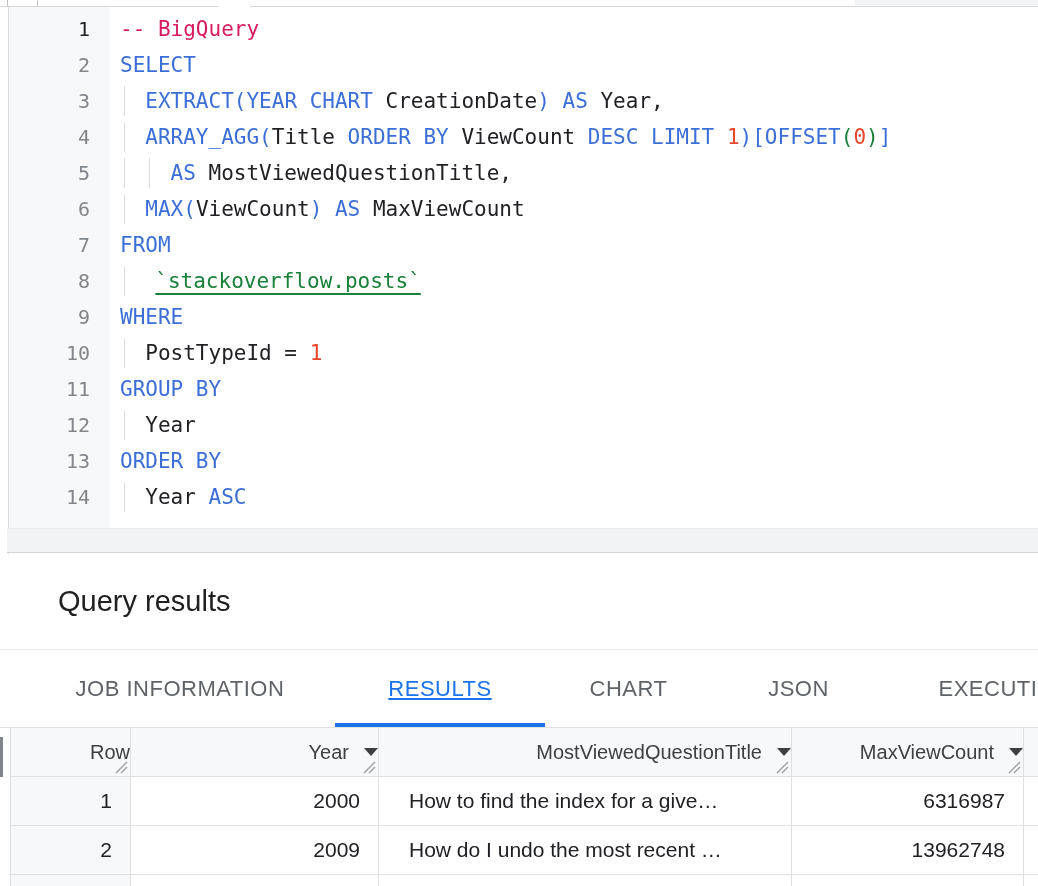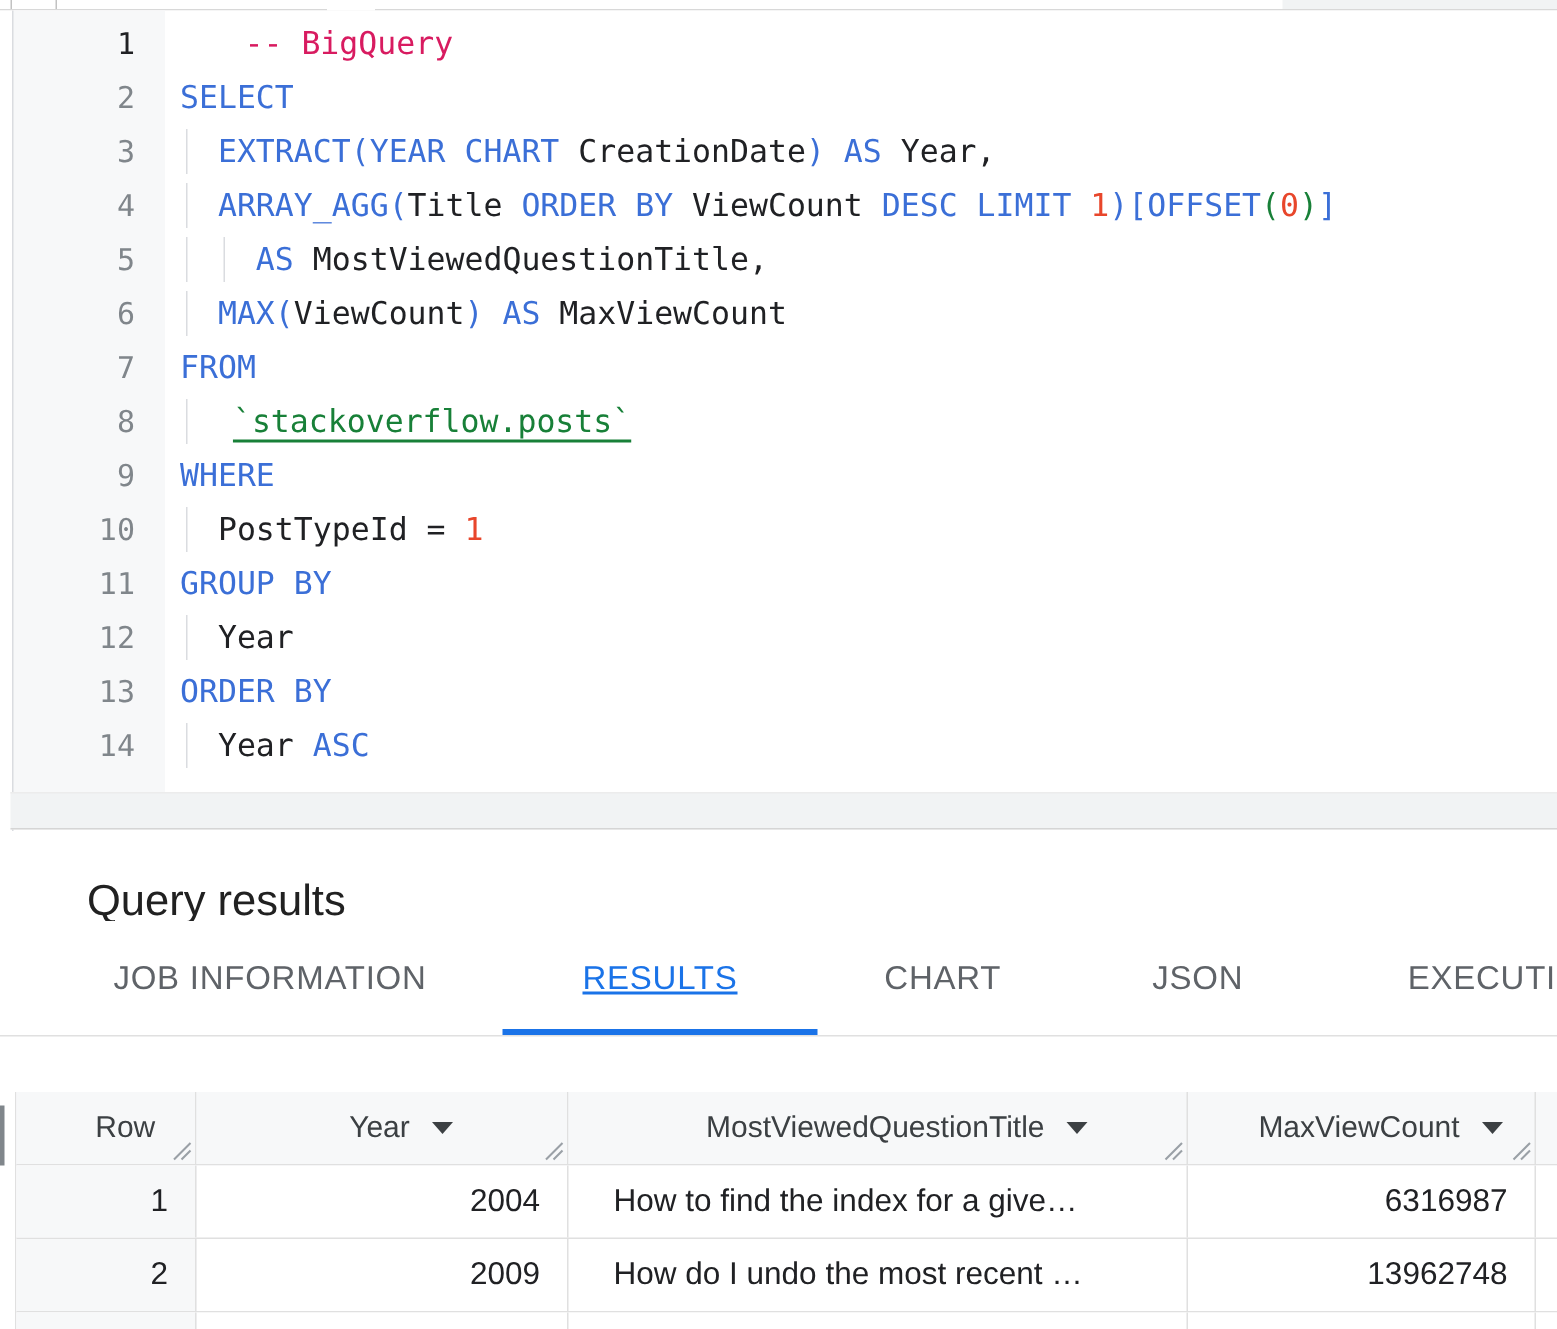--- a/index.html
+++ b/index.html
@@ -22,30 +22,30 @@
   .editor .left-border{position:absolute;left:8px;top:0;bottom:-26px;width:1px;background:#dadce0;}
   .code-lines{position:absolute;left:8px;top:4px;right:0;}
   .line{display:flex;height:36px;line-height:36px;font-family:"DejaVu Sans Mono", monospace;font-size:21px;}
   .lnum{width:102px;box-sizing:border-box;padding-right:20px;text-align:right;color:var(--lnum);font-size:20px;flex:none;}
   .lnum.active{color:var(--lnum-active);}
   .lcode{flex:1;padding-left:10px;position:relative;white-space:pre;}
   .guide{position:absolute;top:3px;bottom:3px;width:1px;background:var(--guide);}
   .t-kw{color:var(--kw);}
   .t-id{color:var(--id);}
   .t-num{color:var(--num);}
-  .t-comment{color:var(--comment);margin-left:43px;}
+  .t-comment{color:var(--comment);}
   .t-grn{color:var(--grn);}
   .t-tbl{color:var(--tbl);text-decoration:underline;text-underline-offset:5px;text-decoration-thickness:2px;margin-left:10px;}
   
   .splitter{position:absolute;top:528px;left:7px;right:0;height:25px;background:#f1f3f4;border-top:1px solid #ececec;border-bottom:1px solid #d5d5d5;box-sizing:border-box;}
   
   .qr-header{position:absolute;top:555px;left:0;width:1038px;height:95px;background:#fff;border-bottom:1px solid #e8eaed;box-sizing:border-box;padding-left:46px;}
   .qr-title{position:absolute;left:58px;top:0;line-height:92px;font-size:29px;font-weight:400;color:#212121;}
   
-  .tabs{position:absolute;top:614px;left:0;width:1038px;height:77px;border-bottom:1px solid #e0e0e0;box-sizing:border-box;display:flex;padding-left:25px;background:#fff;}
+  .tabs{position:absolute;top:651px;left:0;width:1038px;height:77px;border-bottom:1px solid #e0e0e0;box-sizing:border-box;display:flex;padding-left:25px;background:#fff;}
   .tab{position:relative;display:flex;align-items:center;justify-content:center;height:100%;
        font-size:22px;letter-spacing:.5px;font-weight:500;color:var(--tab-inactive);cursor:pointer;flex:none;}
   .tab:nth-child(1){width:310px}
   .tab:nth-child(2){width:210px}
   .tab:nth-child(3){width:167px}
   .tab:nth-child(4){width:173px}
   .tab:nth-child(5){width:340px}
   .tab.active{color:var(--accent);text-decoration:underline;}
   .tab.active::after{content:"";position:absolute;left:0;right:0;bottom:0;height:4px;background:var(--accent);}
   
@@ -54,21 +54,21 @@
   .trow.header{background:#f7f8f9;}
   .tcell{position:relative;box-sizing:border-box;border-right:1px solid #e0e0e0;display:flex;align-items:center;overflow:hidden;white-space:nowrap;font-size:21px;color:#202124;flex:none;}
   .trow .tcell:nth-child(1){width:120px}
   .trow .tcell:nth-child(2){width:248px}
   .trow .tcell:nth-child(3){width:413px}
   .trow .tcell:nth-child(4){width:232px}
   .trow .tcell:nth-child(5){width:127px;border-right:none}
   .header .tcell{font-size:20px;font-weight:500;color:#3c4043;background:#f7f8f9;}
   .tcell.align-right{justify-content:flex-end;padding-right:18px;}
   .tcell.align-left{justify-content:flex-start;padding-left:30px;}
-  .header .tcell{justify-content:center;padding:0 0 0 26px;}
+  .header .tcell{justify-content:flex-end;padding:0 0 0 26px;}
   .tcell.rowcol{background:#f7f8f9;}
   .sort-arrow{display:inline-block;width:0;height:0;border-left:7px solid transparent;border-right:7px solid transparent;border-top:8px solid #3c4043;margin-left:15px;flex:none;}
   .grip{position:absolute;right:2px;bottom:2px;width:14px;height:14px;}
   
   .vthumb{position:absolute;left:0;top:737px;width:3px;height:40px;background:#80868b;}
 </style>
 </head>
 <body>
 
 <div class="topstrip">
@@ -183,21 +183,21 @@
         <svg width="14" height="14" class="grip">
           <path d="M2 13 L13 2 M7 13 L13 7" stroke="#9aa0a6" stroke-width="1.4" fill="none"></path>
         </svg>
       </div>
       <div class="tcell">
         <span></span>
       </div>
     </div>
     <div class="trow">
       <div class="tcell align-right rowcol">1</div>
-      <div class="tcell align-right">2004</div>
+      <div class="tcell align-right">2000</div>
       <div class="tcell align-left">How to find the index for a give…</div>
       <div class="tcell align-right">6316987</div>
       <div class="tcell align-left"></div>
     </div>
     <div class="trow">
       <div class="tcell align-right rowcol">2</div>
       <div class="tcell align-right">2009</div>
       <div class="tcell align-left">How do I undo the most recent …</div>
       <div class="tcell align-right">13962748</div>
       <div class="tcell align-left"></div>

